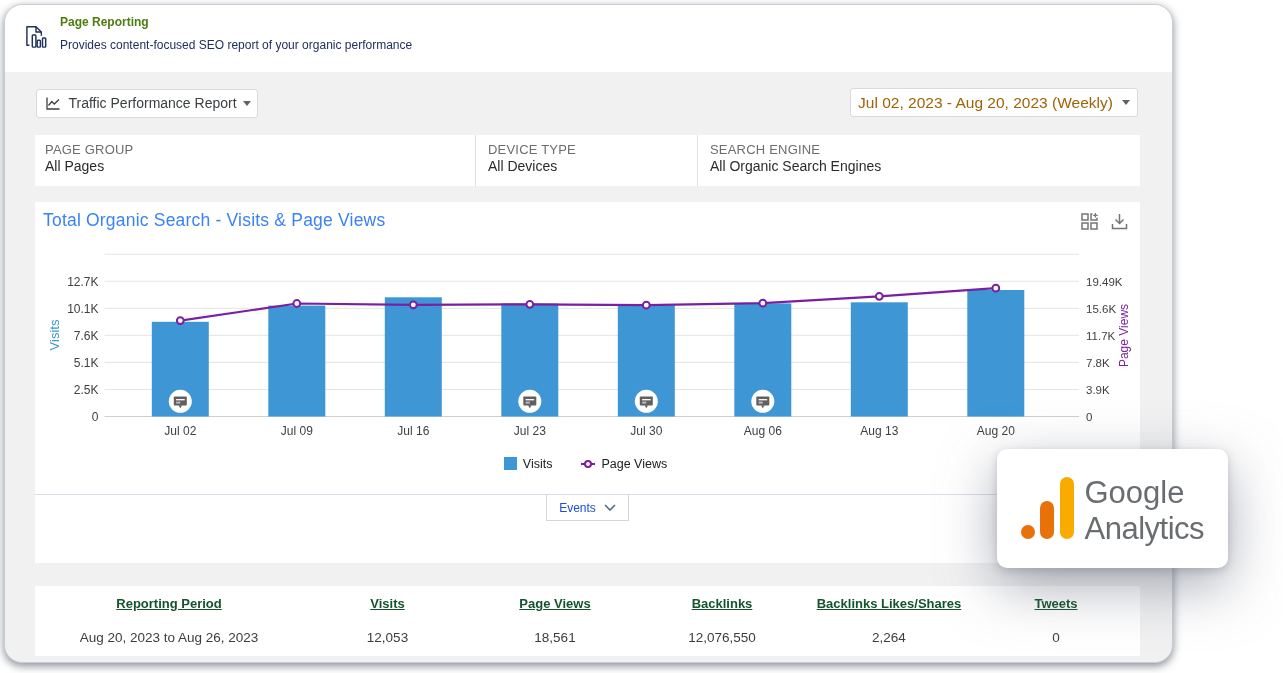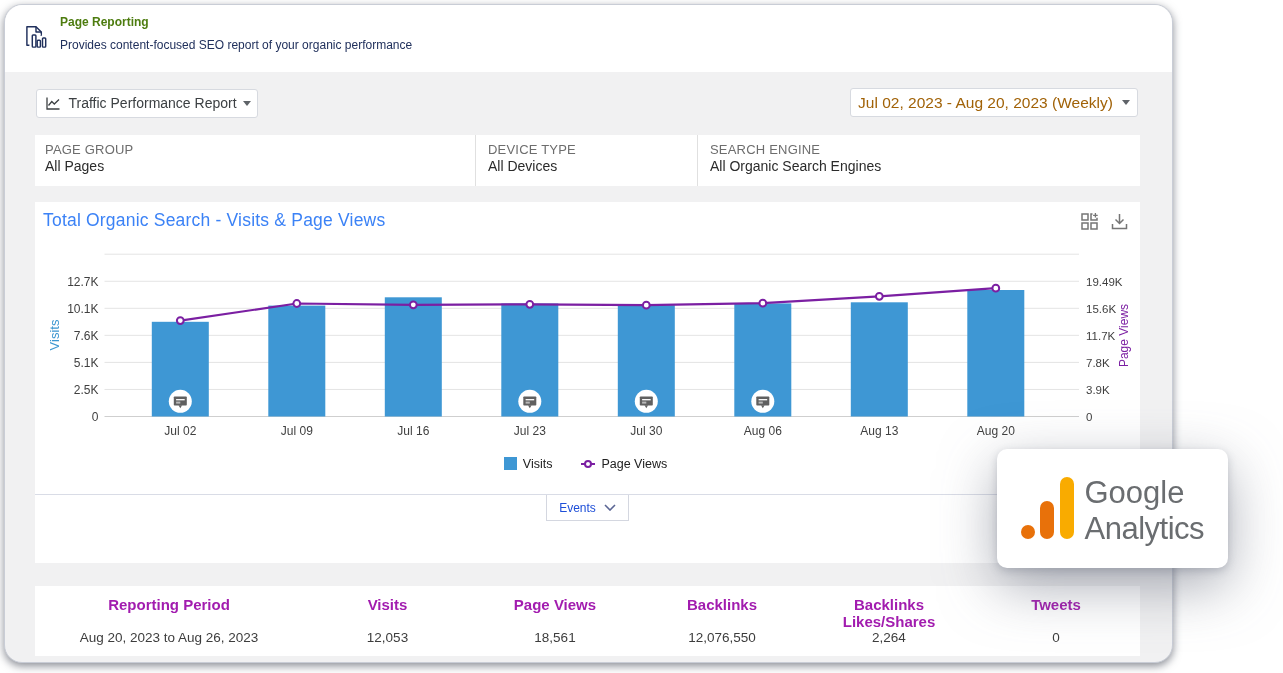--- a/index.html
+++ b/index.html
@@ -54,21 +54,21 @@
   .ga-card {
     position:absolute; left:997px; top:449px; width:231px; height:119px;
     background:#fff; border-radius:10px;
     box-shadow:0 18px 55px rgba(100,106,122,0.55), 0 3px 9px rgba(100,106,122,0.30);
   }
 
   .table-card { position:absolute; left:30px; top:581px; width:1105px; height:70px; background:#fff; }
   .trow { position:absolute; left:0; width:100%; display:flex; }
   .trow div { text-align:center; }
   .c1{width:268px;} .c2{width:169px;} .c3{width:166px;} .c4{width:168px;} .c5{width:166px;} .c6{width:168px;}
-  .thead { top:10px; font-size:15px; font-weight:700; color:#a21caf; }
+  .thead { top:10px; font-size:13px; font-weight:700; color:#14532d;text-decoration:underline; }
   .tdata { top:44px; font-size:13.5px; color:#3d3d3d; }
 </style>
 </head>
 <body>
 <div class="outer">
   <div class="hdr">
     <svg class="hdr-ico" width="21" height="22" viewBox="0 0 21 22" fill="none" stroke="#20305c" stroke-width="1.45">
       <path d="M3.4 19.2 H0.9 V0.8 H10 L15.3 5.9 V8.6 Q15.3 9.4 14.8 9.1" stroke-linejoin="round"></path>
       <path d="M10 0.8 V5.9 H15.3" stroke-linejoin="round"></path>
       <rect x="6.3" y="8.9" width="3.6" height="12.2" rx="0.8"></rect>

